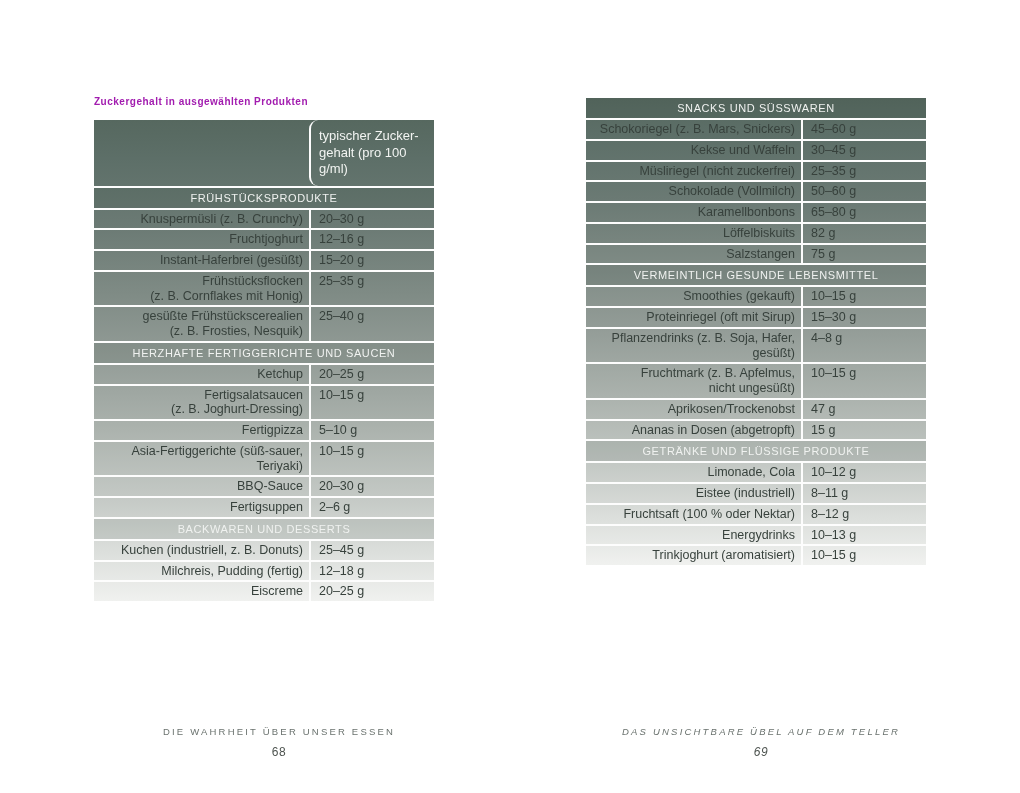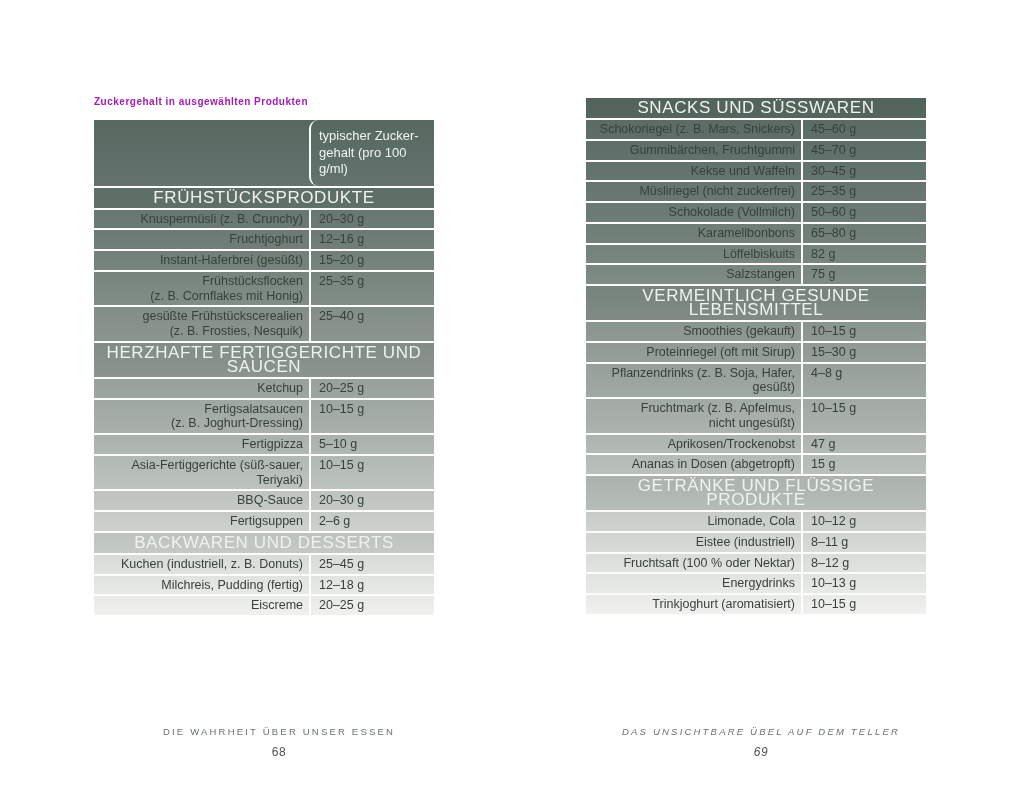--- a/index.html
+++ b/index.html
@@ -33,21 +33,21 @@
   .col-header-row .cell-label { width: 215px; flex: none; }
   .col-header-row .cell-value {
     width: 125px; flex: none; border-left: 2px solid #fdfdfd;
     color: #f2f4f2; padding: 8px 6px 8px 8px;
     font-size: 13px; line-height: 16.5px; white-space: pre-line; border-radius: 9px;
   }
 
   .section-row {
     text-align: center; text-transform: uppercase;
     color: #f0f2f0; background: rgba(42, 54, 48, 0.10);
-    font-size: 17px; letter-spacing: 0.6px;
+    font-size: 11px; letter-spacing: 0.6px;
     padding: 3px 4px; line-height: 14px;
     border-bottom: 2px solid #fdfdfd;
   }
 
   .data-row { display: flex; border-bottom: 2px solid #fdfdfd; }
   .data-row:last-child { border-bottom: none; }
   .data-row .cell-label {
     width: 215px; flex: none; padding: 2px 6px 2px 8px;
     line-height: 14.75px; white-space: pre-line; text-align: right;
   }
@@ -157,24 +157,20 @@
 
 <div class="book-page" id="page-right">
   <div class="sugar-table" id="table-right">
 
   <div class="section-row">SNACKS UND SÜSSWAREN</div>
       <div class="data-row">
         <div class="cell-label">Schokoriegel (z. B. Mars, Snickers)</div>
         <div class="cell-value">45–60 g</div>
       </div>
       <div class="data-row">
-        <div class="cell-label">Gummibärchen, Fruchtgummi</div>
-        <div class="cell-value">45–70 g</div>
-      </div>
-      <div class="data-row">
         <div class="cell-label">Kekse und Waffeln</div>
         <div class="cell-value">30–45 g</div>
       </div>
       <div class="data-row">
         <div class="cell-label">Müsliriegel (nicht zuckerfrei)</div>
         <div class="cell-value">25–35 g</div>
       </div>
       <div class="data-row">
         <div class="cell-label">Schokolade (Vollmilch)</div>
         <div class="cell-value">50–60 g</div>

